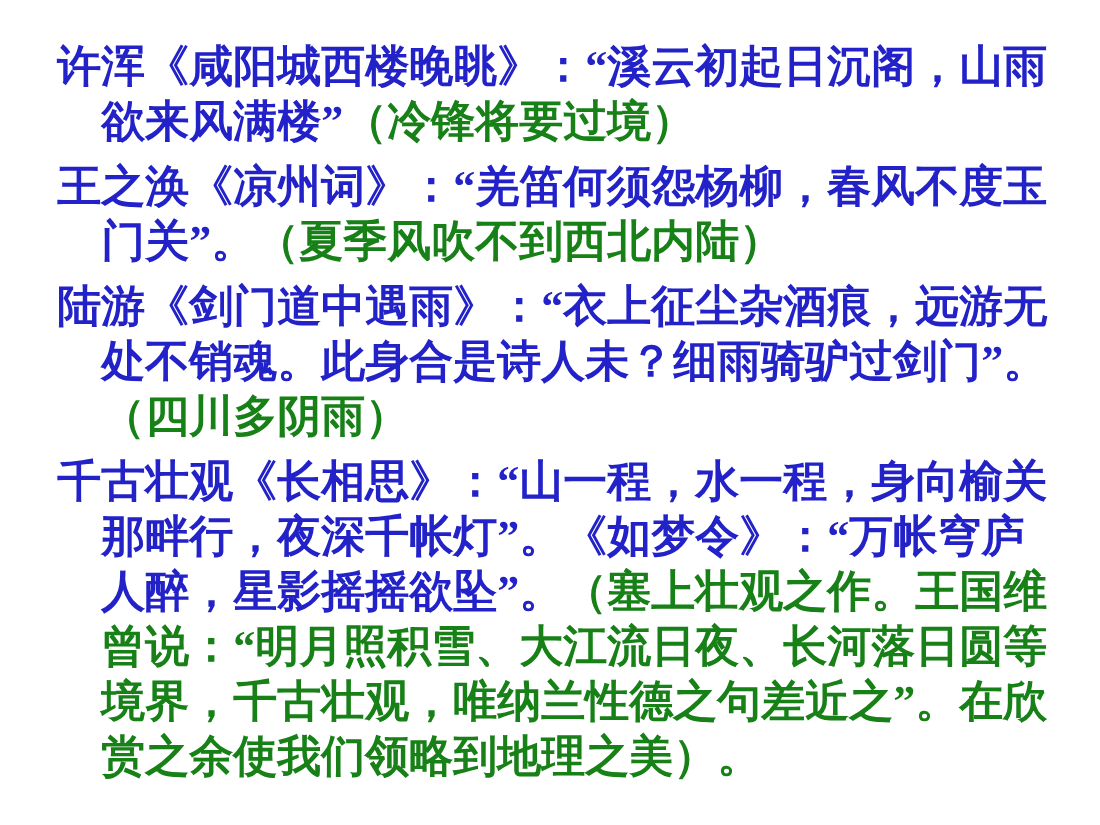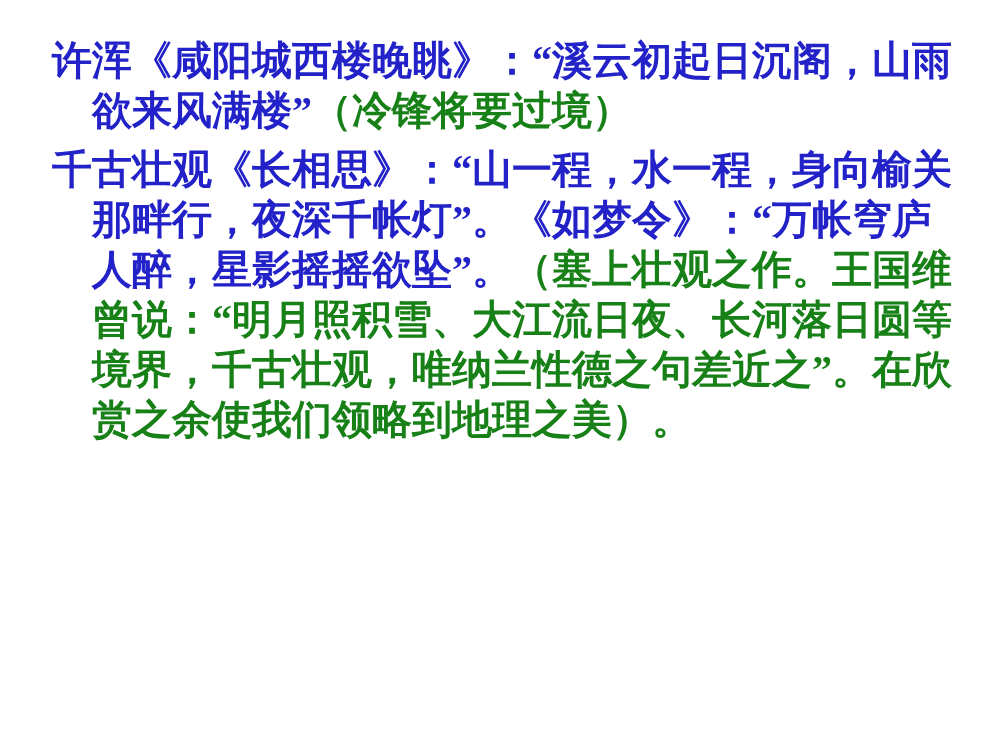--- a/index.html
+++ b/index.html
@@ -29,15 +29,17 @@
   }
   .seg-blue  { color: #2222C8; }
   .seg-green { color: #178017; }
 </style>
 </head>
 <body>
 
 <div class="slide">
   <div id="slide-text">
       <p class="para"><span class="seg-blue">许浑《咸阳城西楼晚眺》：“溪云初起日沉阁，山雨欲来风满楼”</span><span class="seg-green">（冷锋将要过境）</span></p>
+      <p class="para"><span class="seg-blue">王之涣《凉州词》：“羌笛何须怨杨柳，春风不度玉门关”。</span><span class="seg-green">（夏季风吹不到西北内陆）</span></p>
+      <p class="para"><span class="seg-blue">陆游《剑门道中遇雨》：“衣上征尘杂酒痕，远游无处不销魂。此身合是诗人未？细雨骑驴过剑门”。</span><span class="seg-green">（四川多阴雨）</span></p>
       <p class="para"><span class="seg-blue">千古壮观《长相思》：“山一程，水一程，身向榆关那畔行，夜深千帐灯”。《如梦令》：“万帐穹庐人醉，星影摇摇欲坠”。</span><span class="seg-green">（塞上壮观之作。王国维曾说：“明月照积雪、大江流日夜、长河落日圆等境界，千古壮观，唯纳兰性德之句差近之”。在欣赏之余使我们领略到地理之美）。</span></p>
     </div>
 </div>
 
 </body></html>

